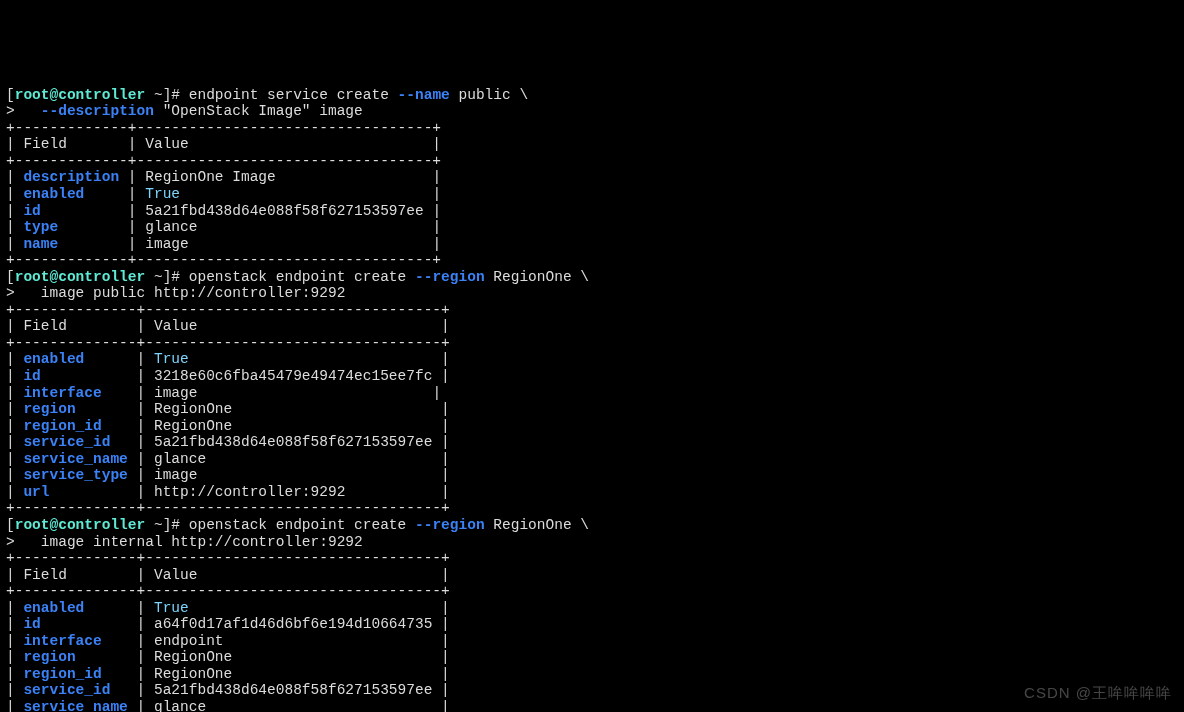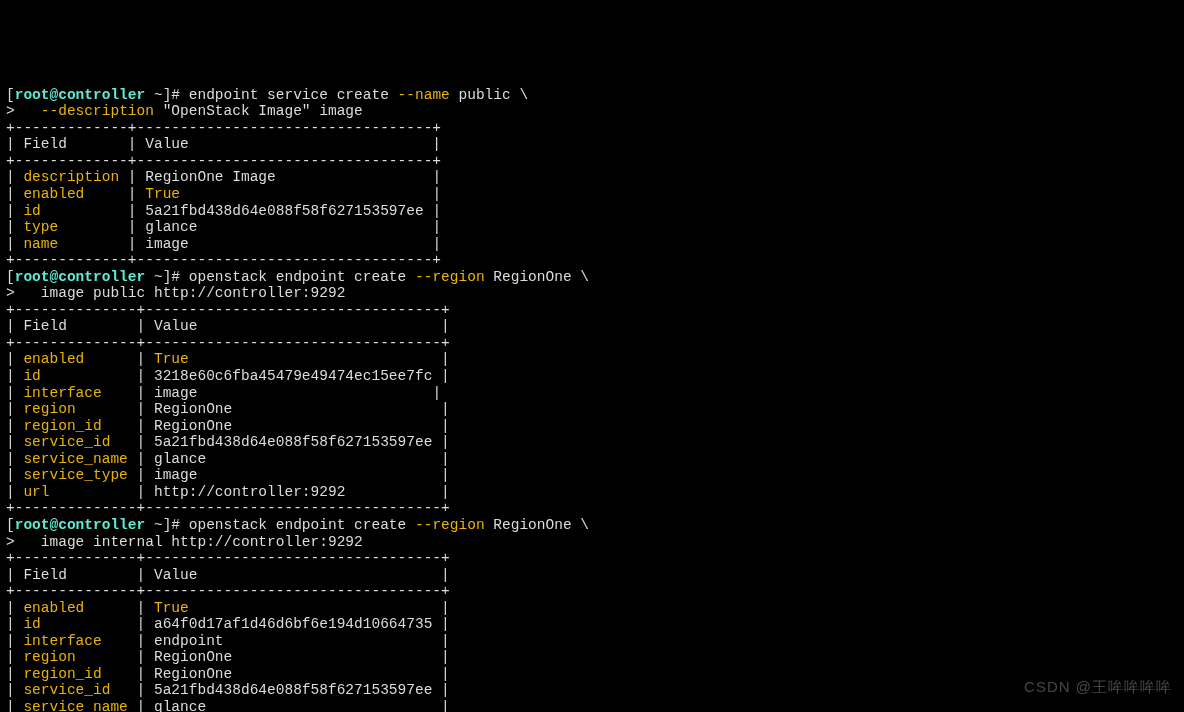--- a/index.html
+++ b/index.html
@@ -10,26 +10,26 @@
       font-family: "Consolas", "Monaco", "Courier New", monospace;
       font-size: 14.5px;
       line-height: 16.55px;
       color: #dcdcdc;
       white-space: pre;
       overflow: hidden;
       position: relative;
     }
     .terminal { padding: 4px 6px; }
     .red { color: #5eead4; font-weight: bold; }
-    .cyan { color: #eab308; }
-    .green { color: #eab308; text-align: right; }
+    .cyan { color: #3b82f6; font-weight: bold; }
+    .green { color: #7dd3fc; text-align: right; }
     .underline { }
     .watermark {
       position: absolute;
-      bottom: 16px;
+      bottom: 10px;
       right: 12px;
       color: rgba(200,200,200,0.35);
       font-family: "SimSun", "Microsoft YaHei", sans-serif;
       font-size: 15px;
       letter-spacing: 1px;
     }
   </style>
 </head>
 <body>
 

